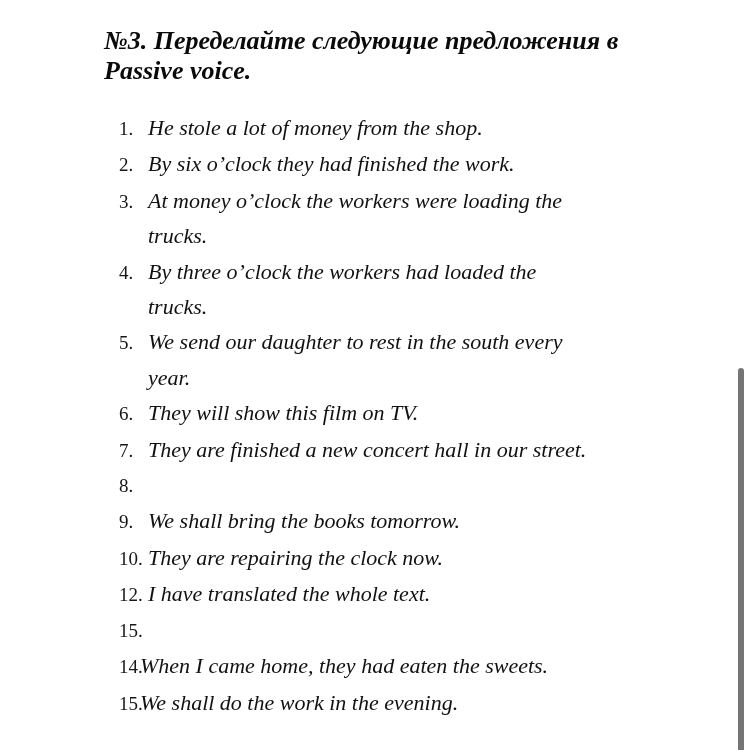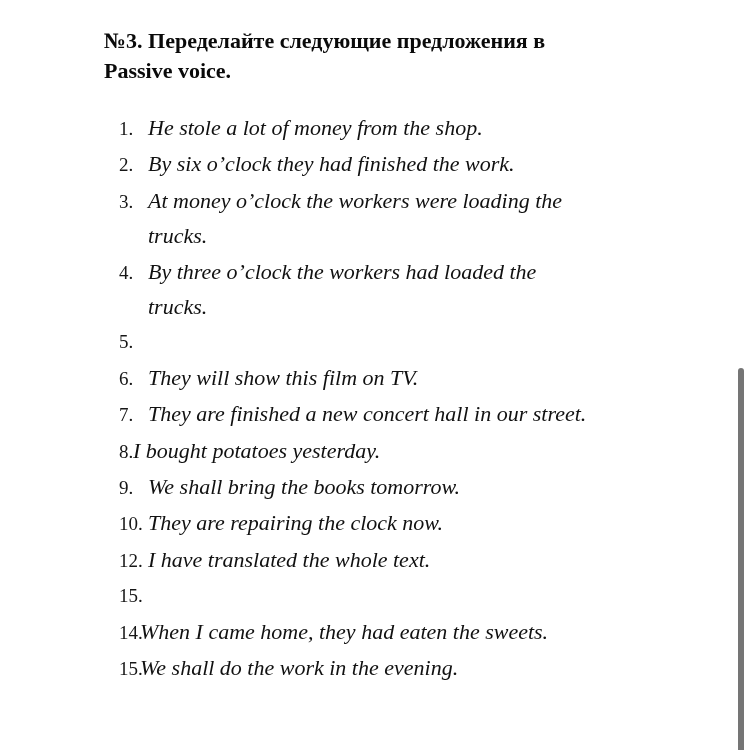--- a/index.html
+++ b/index.html
@@ -14,24 +14,25 @@
     overflow: hidden;
     font-family: "Liberation Serif", serif;
     color: #0d0d0d;
   }
   .heading {
     position: absolute;
     left: 104px;
     top: 26px;
     width: 580px;
     font-weight: bold;
-    font-size: 22px;
+    font-size: 26px;
     line-height: 30px;
     white-space: pre-line;
     color: #0a0a0a;
+    font-style: italic;
   }
   .exercise-list {
     position: absolute;
     left: 0;
     top: 110px;
     width: 750px;
   }
   .row {
     display: flex;
     align-items: baseline;
@@ -84,32 +85,33 @@
     <span class="text">At money o’clock the workers were loading the
 trucks.</span>
   </div>
   <div class="row">
     <span class="num">4.</span>
     <span class="text">By three o’clock the workers had loaded the
 trucks.</span>
   </div>
   <div class="row">
     <span class="num">5.</span>
+    <span class="text">We send our daughter to rest in the south every
+year.</span>
   </div>
   <div class="row">
     <span class="num">6.</span>
     <span class="text">They will show this film on TV.</span>
   </div>
   <div class="row">
     <span class="num">7.</span>
     <span class="text">They are finished a new concert hall in our street.</span>
   </div>
   <div class="row tight">
     <span class="num">8.</span>
-    <span class="text">I bought potatoes yesterday.</span>
   </div>
   <div class="row">
     <span class="num">9.</span>
     <span class="text">We shall bring the books tomorrow.</span>
   </div>
   <div class="row">
     <span class="num">10.</span>
     <span class="text">They are repairing the clock now.</span>
   </div>
   <div class="row">

